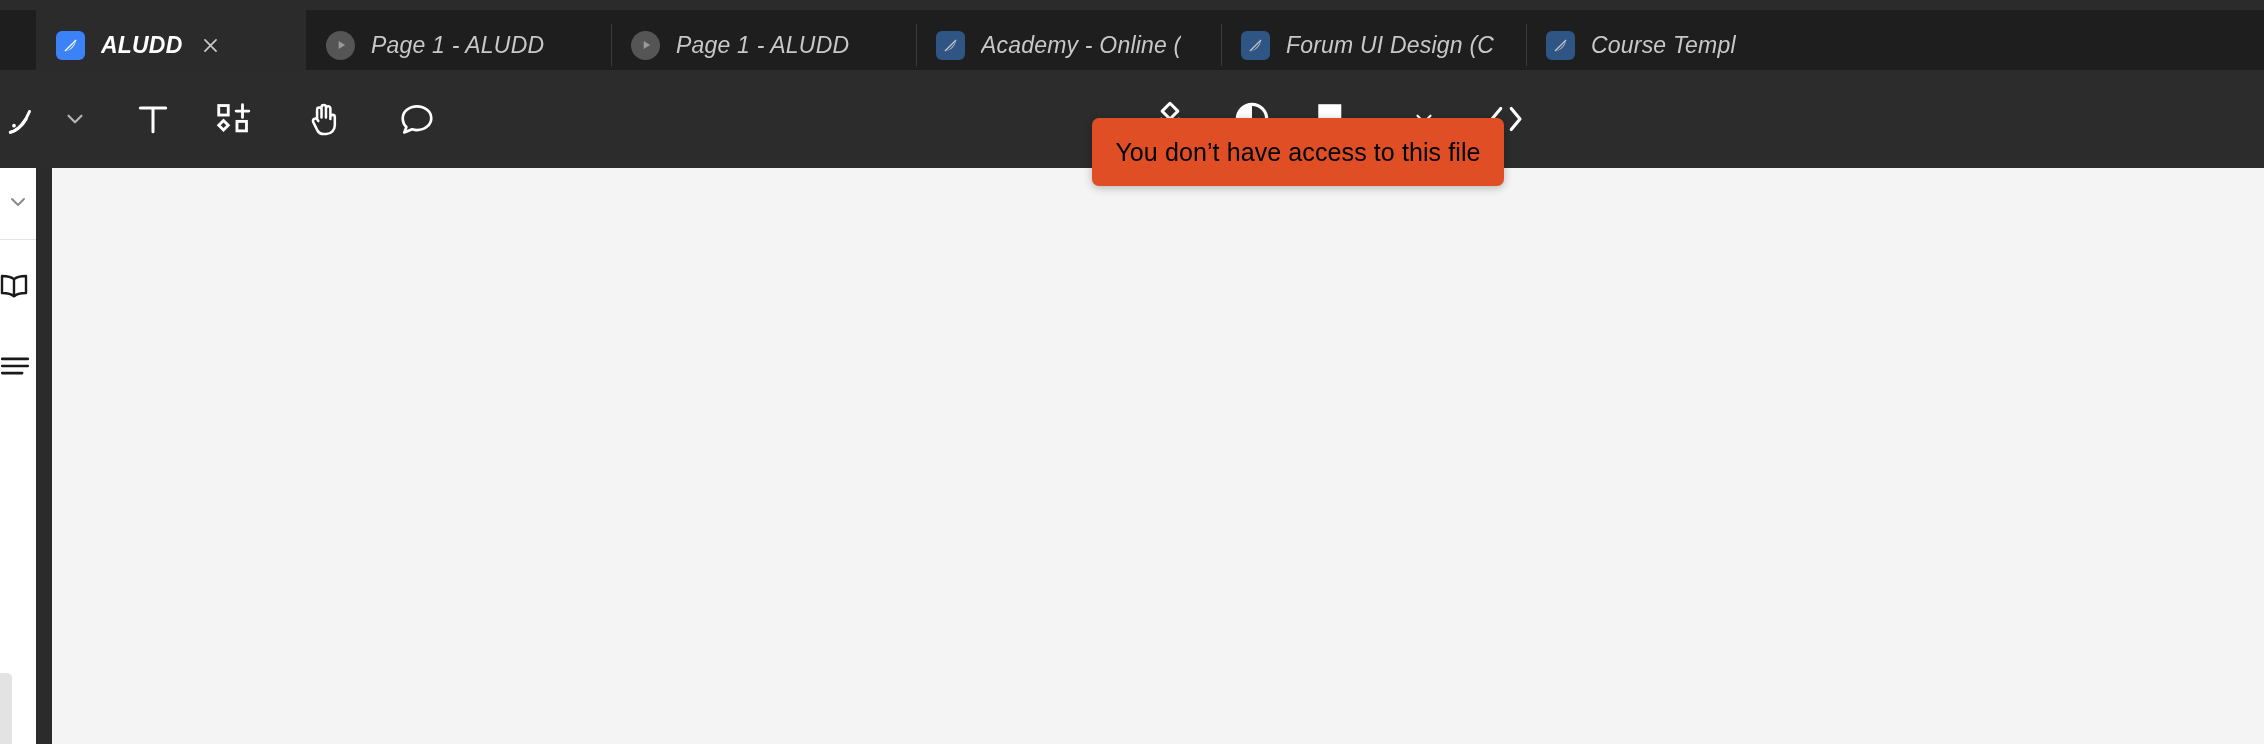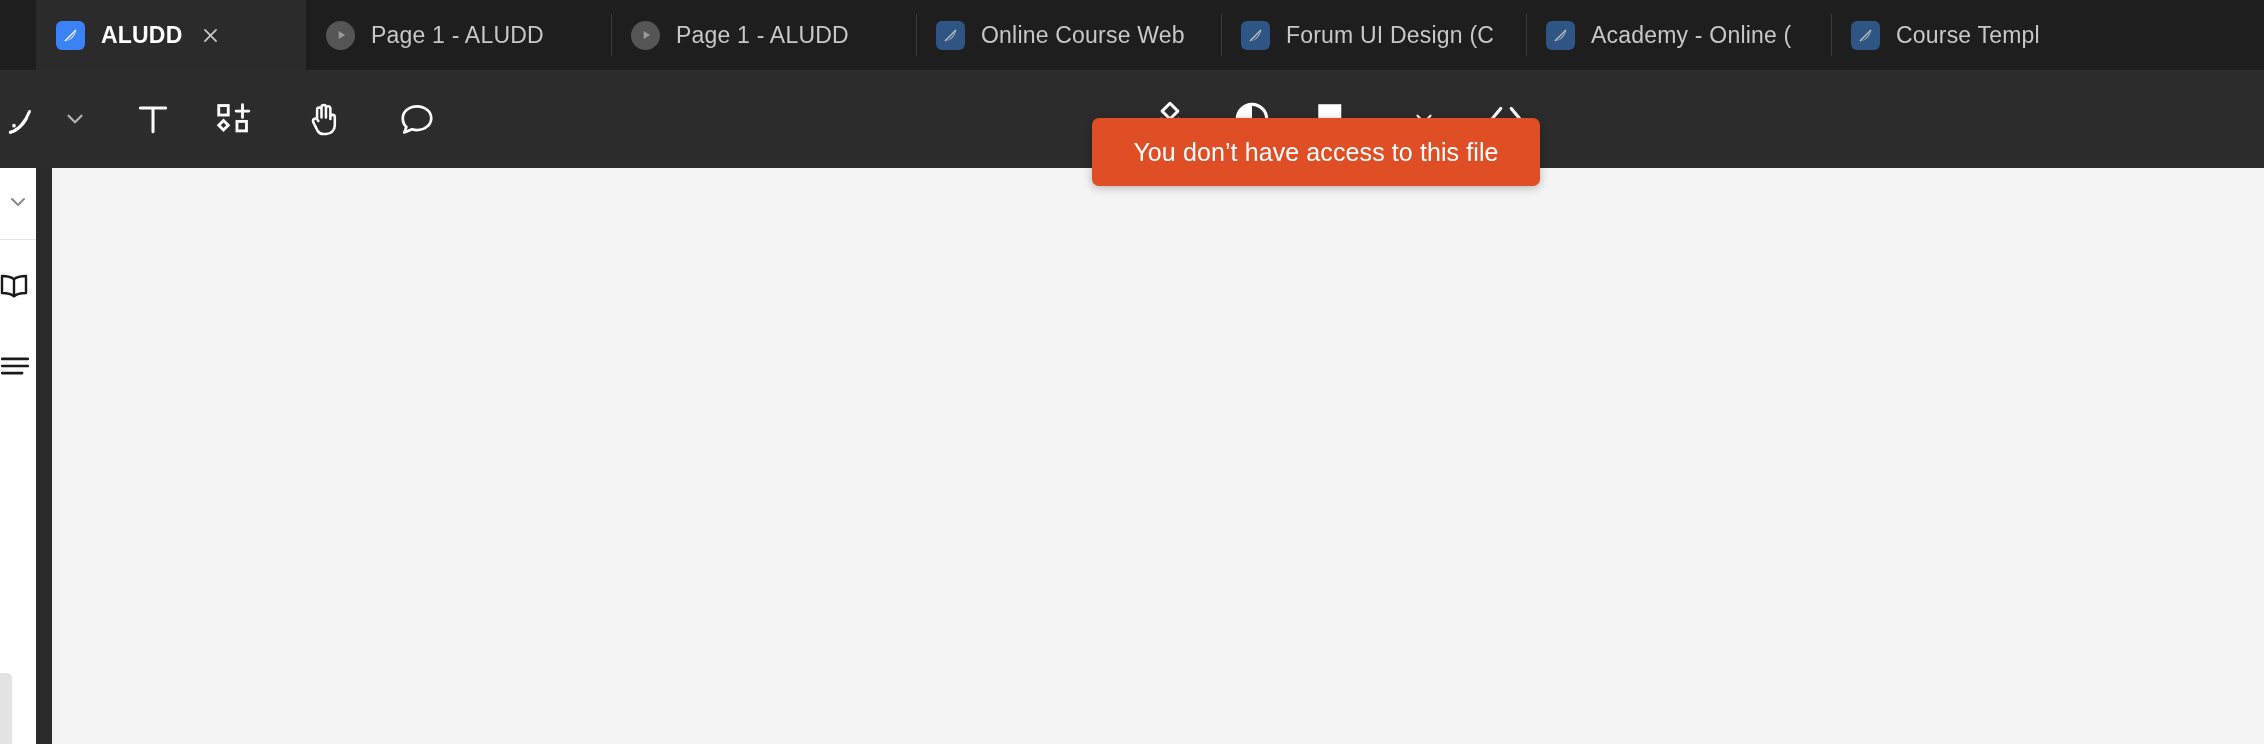--- a/index.html
+++ b/index.html
@@ -6,24 +6,24 @@
   html, body {
     width:2264px; height:744px;
     overflow:hidden;
     background:#2b2b2b;
     font-family:"Liberation Sans", sans-serif;
     -webkit-font-smoothing:antialiased;
   }
 
   
   .tabstrip {
-    position:absolute; top:0; left:0;
+    position:absolute; top:10px; left:0;
     width:2264px; height:70px;
     background:#1e1e1e;
-    display:flex; align-items:stretch;
+    display:flex; align-items:stretch;font-style:italic;
   }
   .tab {
     position:relative;
     display:flex; align-items:center;
     gap:16px;
     padding:0 20px;
     height:70px;
     flex:0 0 auto;
     color:#c8c8c8;
     font-size:23px;
@@ -122,25 +122,25 @@
     position:absolute;
     top:168px; left:52px;
     width:2212px; height:576px;
     background:#f4f4f4;
   }
 
   
   .toast {
     position:absolute;
     left:1092px; top:118px;
-    width:448px; height:68px;
+    width:412px; height:68px;
     background:#e04e26;
     border-radius:7px;
     display:flex; align-items:center; justify-content:center;
-    color:#ffffff;
+    color:#000000;
     font-size:25px;
     letter-spacing:.1px;
     z-index:50;
     box-shadow:0 2px 8px rgba(0,0,0,.25);
   }
 </style>
 </head>
 <body>
 
 <div class="tabstrip">
@@ -173,48 +173,39 @@
 
   <div class="tab" style="width:305px">
     <span class="tab-fav play">
       <svg width="14" height="14" viewBox="0 0 24 24">
           <path d="M8 5l11 7-11 7z" fill="#9a9a9a"></path>
         </svg>
     </span>
     <span class="tab-label">Page 1 - ALUDD</span>
   </div>
 
+
   <div class="tab" style="width:305px">
     <span class="tab-fav dim">
       <svg width="19" height="19" viewBox="0 0 24 24" fill="none">
         <path d="M5 19c6-1 11-6 14-14-1 8-6 13-14 14z" fill="#c4c4c4"></path>
         <path d="M5 19L19 5" stroke="#c4c4c4" stroke-width="1.6"></path>
       </svg>
     </span>
-    <span class="tab-label">Online Course Web</span>
+    <span class="tab-label">Academy - Online (</span>
   </div>
 
   <div class="tab" style="width:305px">
     <span class="tab-fav dim">
       <svg width="19" height="19" viewBox="0 0 24 24" fill="none">
         <path d="M5 19c6-1 11-6 14-14-1 8-6 13-14 14z" fill="#c4c4c4"></path>
         <path d="M5 19L19 5" stroke="#c4c4c4" stroke-width="1.6"></path>
       </svg>
     </span>
     <span class="tab-label">Forum UI Design (C</span>
-  </div>
-
-  <div class="tab" style="width:305px">
-    <span class="tab-fav dim">
-      <svg width="19" height="19" viewBox="0 0 24 24" fill="none">
-        <path d="M5 19c6-1 11-6 14-14-1 8-6 13-14 14z" fill="#c4c4c4"></path>
-        <path d="M5 19L19 5" stroke="#c4c4c4" stroke-width="1.6"></path>
-      </svg>
-    </span>
-    <span class="tab-label">Academy - Online (</span>
   </div>
 
 
   <div class="tab" style="width:260px">
     <span class="tab-fav dim">
       <svg width="19" height="19" viewBox="0 0 24 24" fill="none">
         <path d="M5 19c6-1 11-6 14-14-1 8-6 13-14 14z" fill="#c4c4c4"></path>
         <path d="M5 19L19 5" stroke="#c4c4c4" stroke-width="1.6"></path>
       </svg>
     </span>

